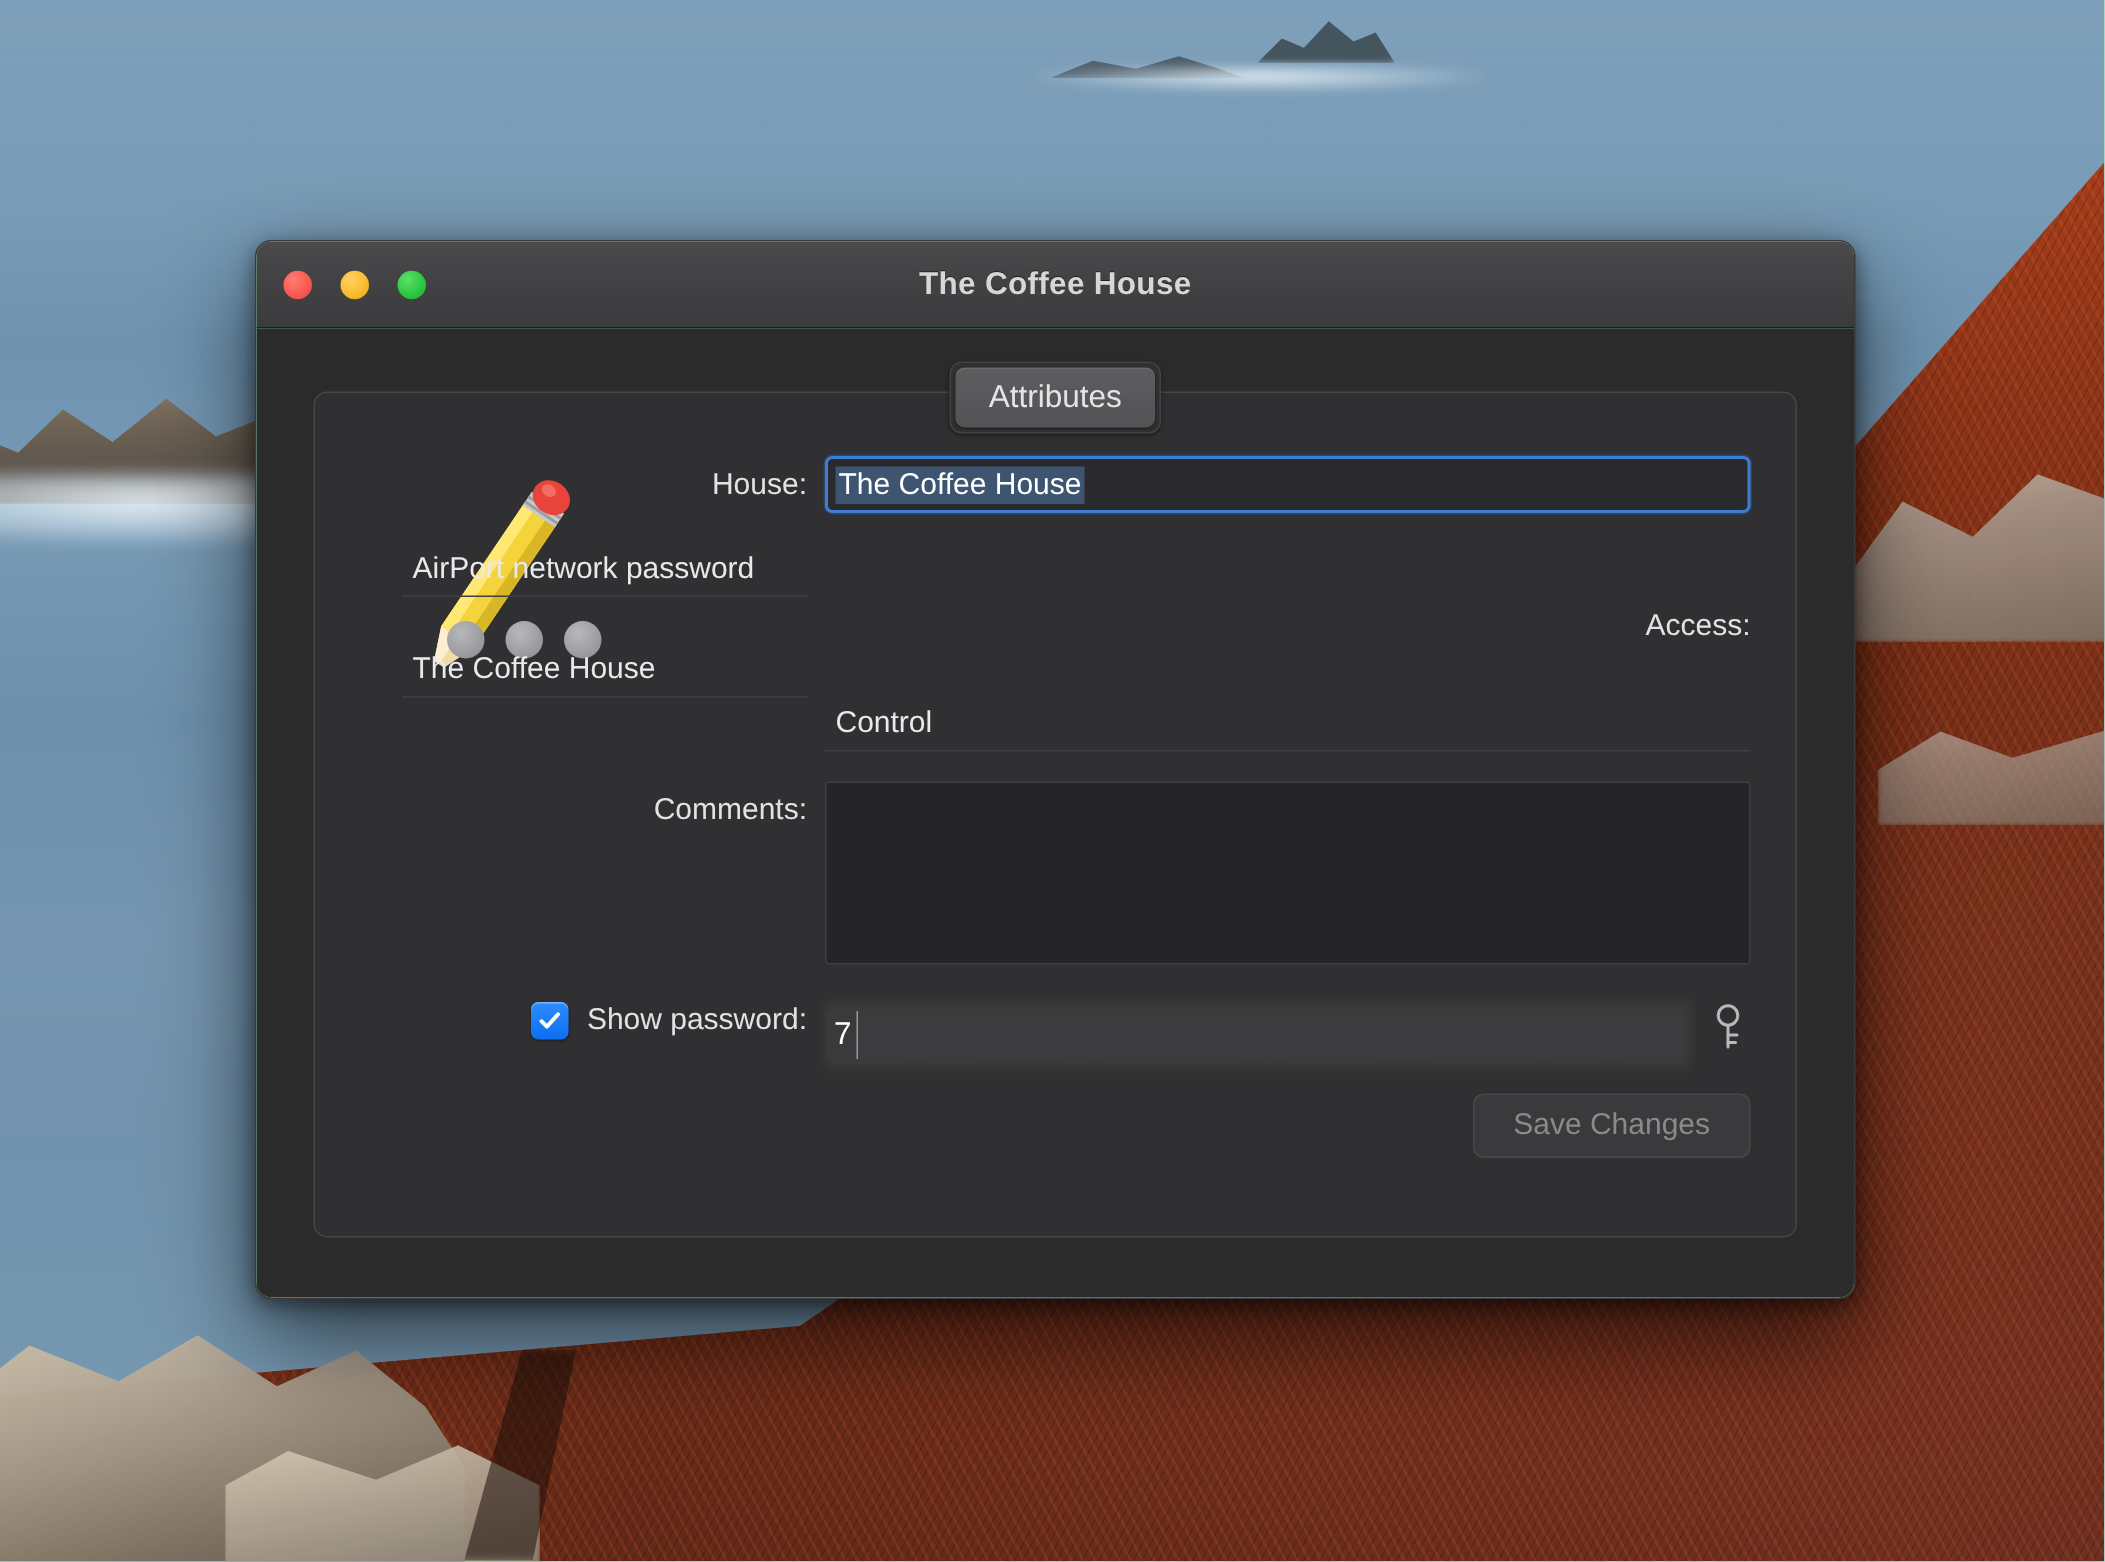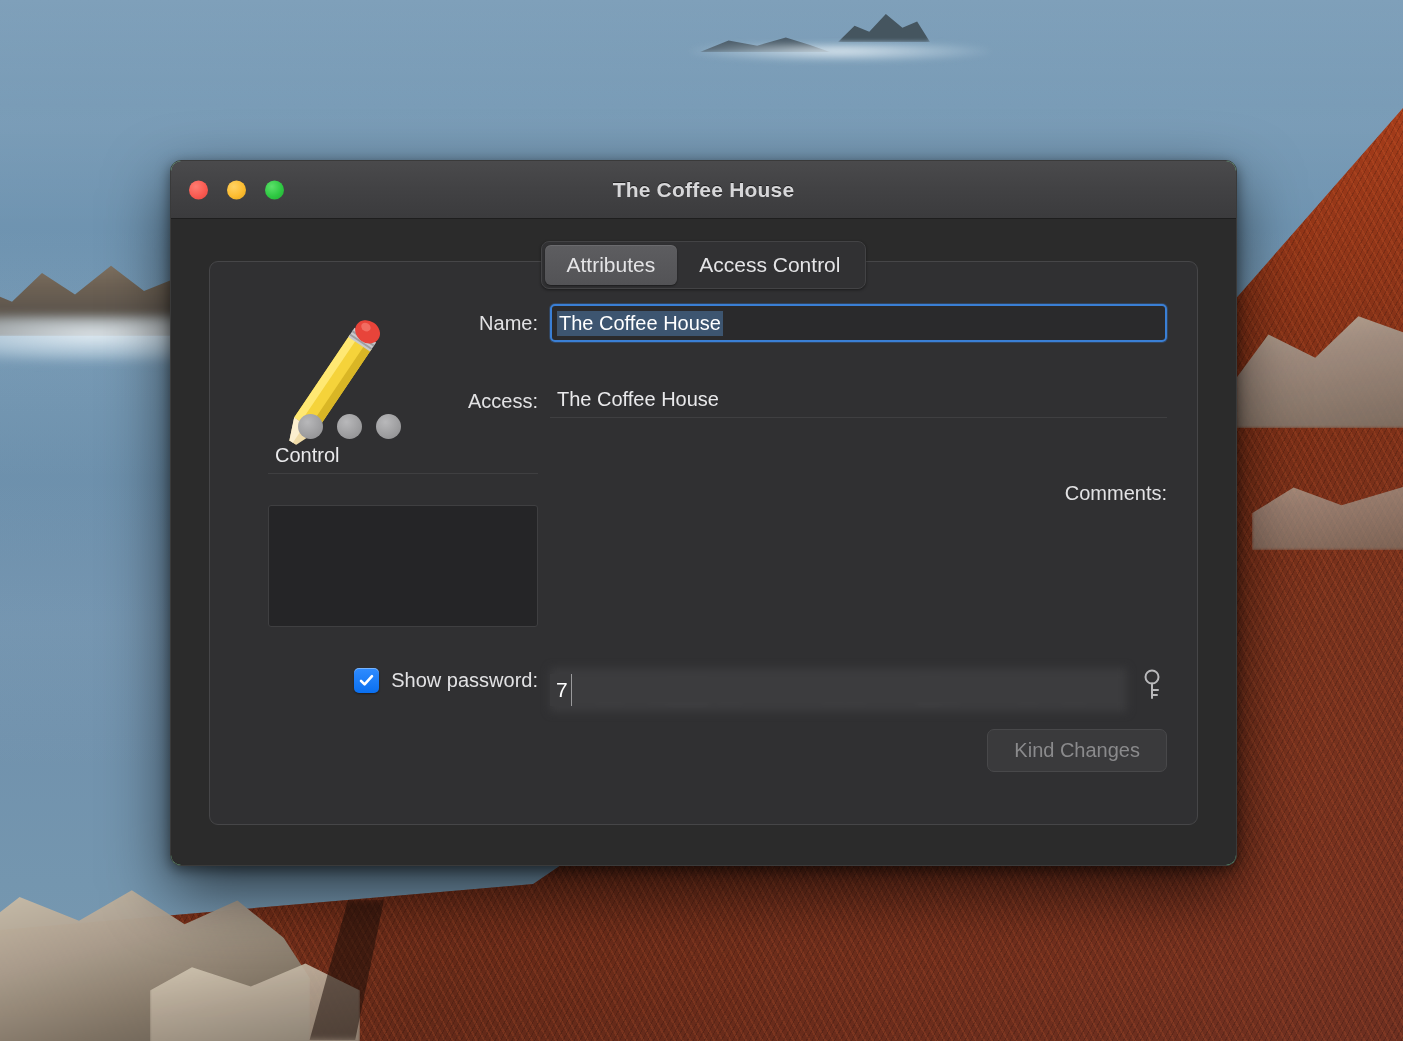--- a/index.html
+++ b/index.html
@@ -362,21 +362,20 @@
         <div class="light green"></div>
       </div>
       <div id="window-title">The Coffee House</div>
     </div>
 
     <div id="winbody">
 
       <div id="tabbar">
         <div class="tabgroup">
           <div class="tab active">Attributes</div>
-          <div class="tab">Access Control</div>
         </div>
       </div>
 
       <div id="panel">
 
         <div id="iconcol">
           <svg width="150" height="150" viewBox="0 0 150 150">
             <g transform="rotate(34 75 75)">
               <rect x="62" y="18" width="26" height="100" fill="#F5D33A"></rect>
               <rect x="62" y="18" width="8" height="100" fill="#FFE873"></rect>
@@ -393,28 +392,29 @@
           </svg>
           <div class="dots">
             <div class="dot"></div>
             <div class="dot"></div>
             <div class="dot"></div>
           </div>
         </div>
 
         <div id="form">
 
-          <div class="lbl">Name:</div>
+          <div class="lbl">House:</div>
           <div class="field-focus">
             <span class="sel-text">The Coffee House</span>
           </div>
 
           <div class="row-spacer"></div>
           <div class="row-spacer"></div>
 
+          <div class="field-ro">AirPort network password</div>
 
           <div class="row-spacer"></div>
           <div class="row-spacer"></div>
 
           <div class="lbl">Access:</div>
           <div class="field-ro">The Coffee House</div>
 
           <div class="row-spacer"></div>
           <div class="row-spacer"></div>
 
@@ -453,18 +453,18 @@
           </div>
 
           <svg class="key-icon" width="26" height="34" viewBox="0 0 26 34">
             <circle cx="11" cy="9" r="6.5" stroke="#b9b9bb" stroke-width="2" fill="none"></circle>
             <path d="M11 15.5 L11 30" stroke="#b9b9bb" stroke-width="2" fill="none" stroke-linecap="round"></path>
             <path d="M11 22 L17 22" stroke="#b9b9bb" stroke-width="2" fill="none" stroke-linecap="round"></path>
             <path d="M11 27 L16 27" stroke="#b9b9bb" stroke-width="2" fill="none" stroke-linecap="round"></path>
           </svg>
         </div>
 
-        <div id="savebtn">Kind Changes</div>
+        <div id="savebtn">Save Changes</div>
 
       </div>
     </div>
   </div>
 </div>
 
 </body></html>

